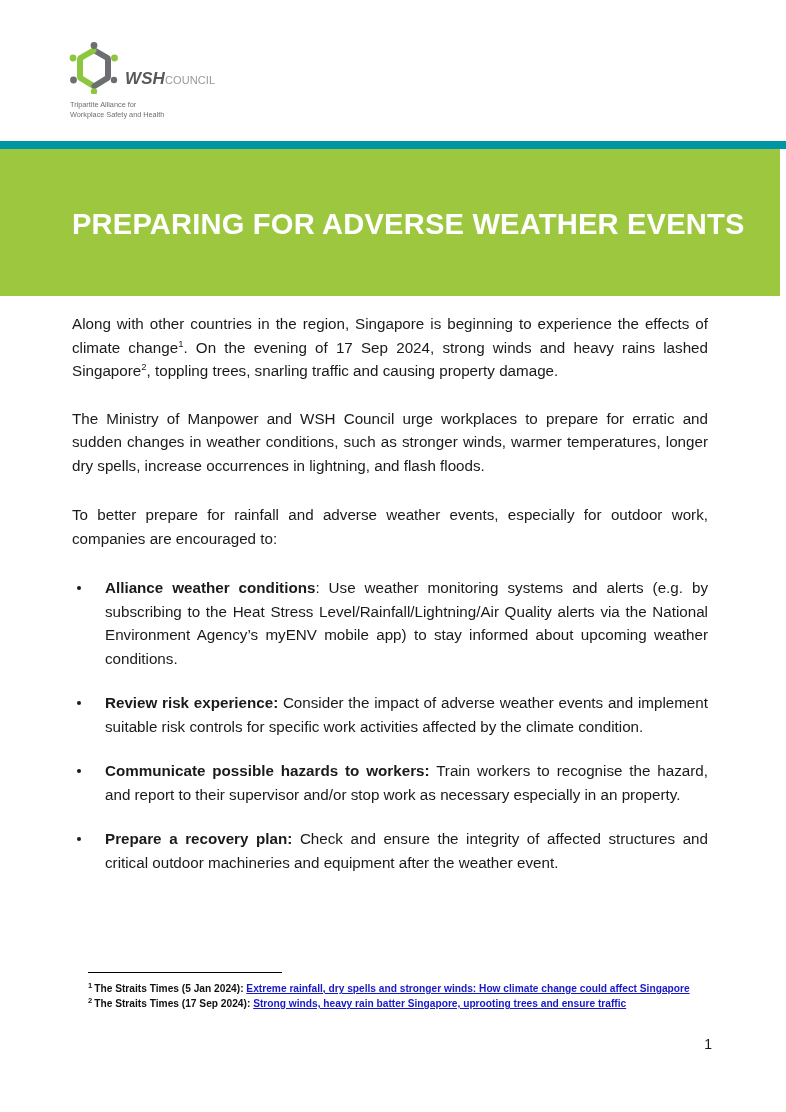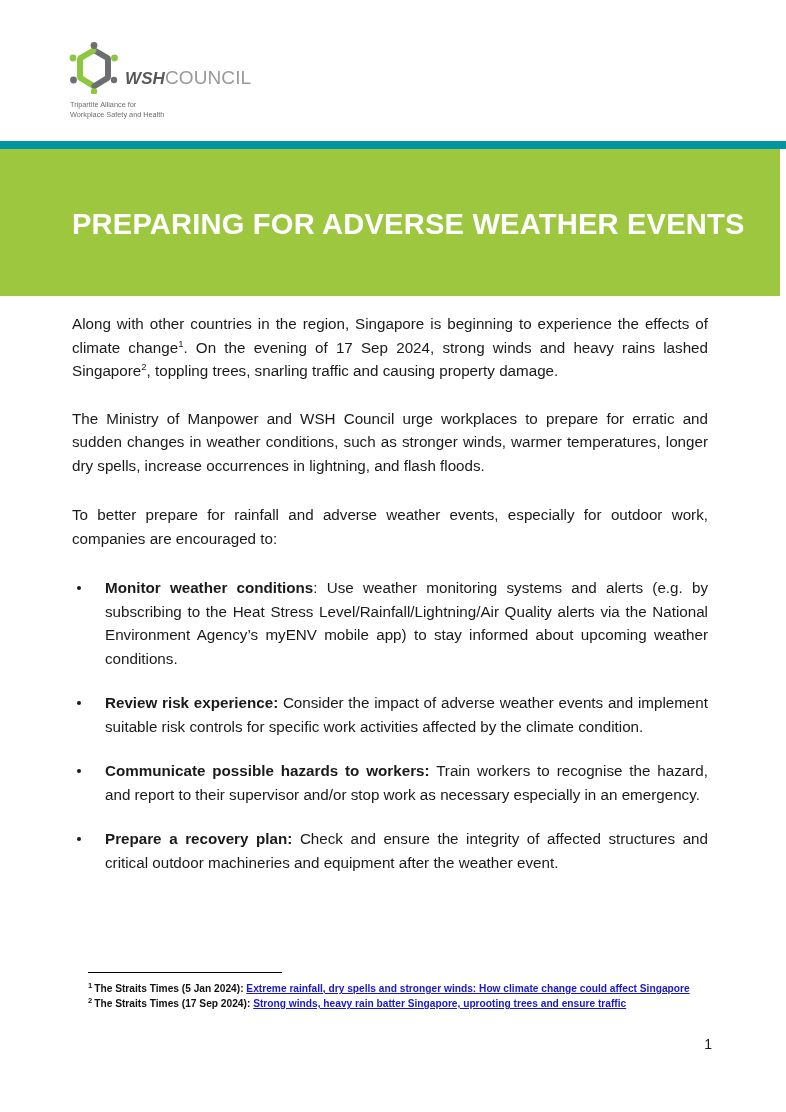--- a/index.html
+++ b/index.html
@@ -49,21 +49,21 @@
   }
   .wordmark .wm-bold {
     font-weight: bold;
     font-size: 17px;
     letter-spacing: 0.1px;
     color: #58595b;
     font-style: italic;
   }
   .wordmark .wm-light {
     font-weight: normal;
-    font-size: 19px;
+    font-size: 11px;
     letter-spacing: 0.1px;
     color: #97999b;
   }
   .tagline {
     margin-top: 6px;
     margin-left: 2px;
     font-size: 7.3px;
     line-height: 9.5px;
     color: #6d6e71;
     font-family: "Liberation Sans", sans-serif;
@@ -235,23 +235,23 @@
 
 <div class="content">
 
   <p class="para"><span>Along with other countries in the region, Singapore is beginning to experience the effects of climate change</span><sup class="fn">1</sup><span>. On the evening of 17 Sep 2024, strong winds and heavy rains lashed Singapore</span><sup class="fn">2</sup><span>, toppling trees, snarling traffic and causing property damage.</span></p>
 
   <p class="para tight">The Ministry of Manpower and WSH Council urge workplaces to prepare for erratic and sudden changes in weather conditions, such as stronger winds, warmer temperatures, longer dry spells, increase occurrences in lightning, and flash floods.</p>
 
   <p class="para tight">To better prepare for rainfall and adverse weather events, especially for outdoor work, companies are encouraged to:</p>
 
   <ul class="bullets">
-    <li><span class="lead">Monitor weather conditions</span><span>: Use weather monitoring systems and alerts (e.g. by subscribing to the Heat Stress Level/Rainfall/Lightning/Air Quality alerts via the National Environment Agency’s myENV mobile app) to stay informed about upcoming weather conditions.</span></li>
+    <li><span class="lead">Alliance weather conditions</span><span>: Use weather monitoring systems and alerts (e.g. by subscribing to the Heat Stress Level/Rainfall/Lightning/Air Quality alerts via the National Environment Agency’s myENV mobile app) to stay informed about upcoming weather conditions.</span></li>
     <li><span class="lead">Review risk experience:</span><span> Consider the impact of adverse weather events and implement suitable risk controls for specific work activities affected by the climate condition.</span></li>
-    <li><span class="lead">Communicate possible hazards to workers:</span><span> Train workers to recognise the hazard, and report to their supervisor and/or stop work as necessary especially in an emergency.</span></li>
+    <li><span class="lead">Communicate possible hazards to workers:</span><span> Train workers to recognise the hazard, and report to their supervisor and/or stop work as necessary especially in an property.</span></li>
     <li><span class="lead">Prepare a recovery plan:</span><span> Check and ensure the integrity of affected structures and critical outdoor machineries and equipment after the weather event.</span></li>
   </ul>
 
 </div>
 
 <div class="footnotes">
   <div class="fn-rule"></div>
   <div class="fn-line"><sup>1</sup><span>The Straits Times (5 Jan 2024): </span><a class="fn-link" href="#">Extreme rainfall, dry spells and stronger winds: How climate change could affect Singapore</a></div>
   <div class="fn-line"><sup>2</sup><span>The Straits Times (17 Sep 2024): </span><a class="fn-link" href="#">Strong winds, heavy rain batter Singapore, uprooting trees and ensure traffic</a></div>
 </div>

